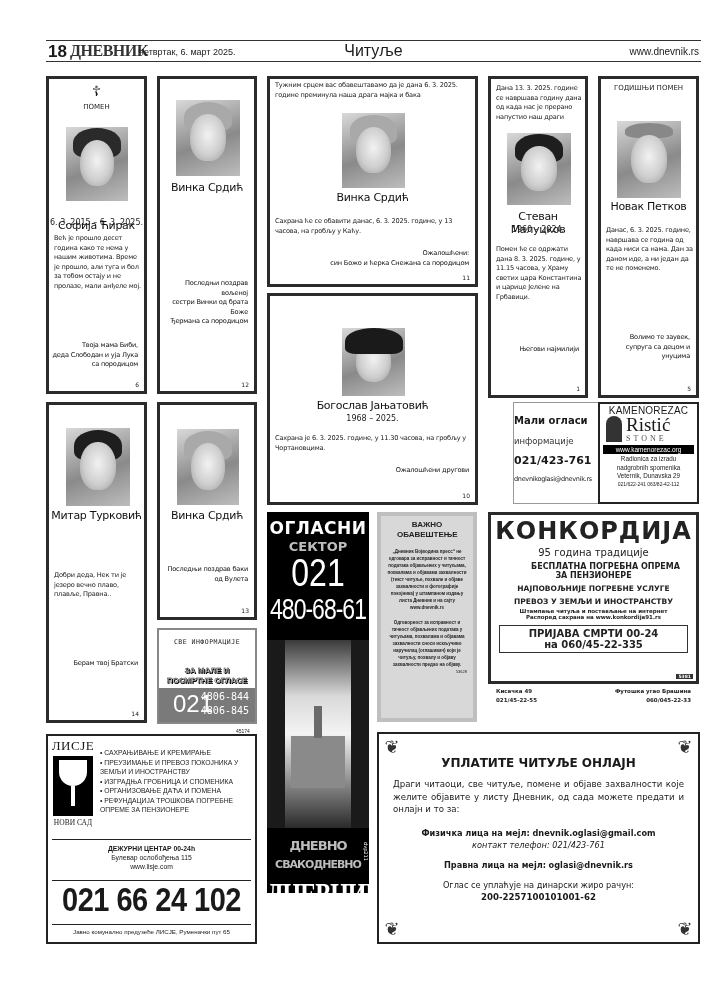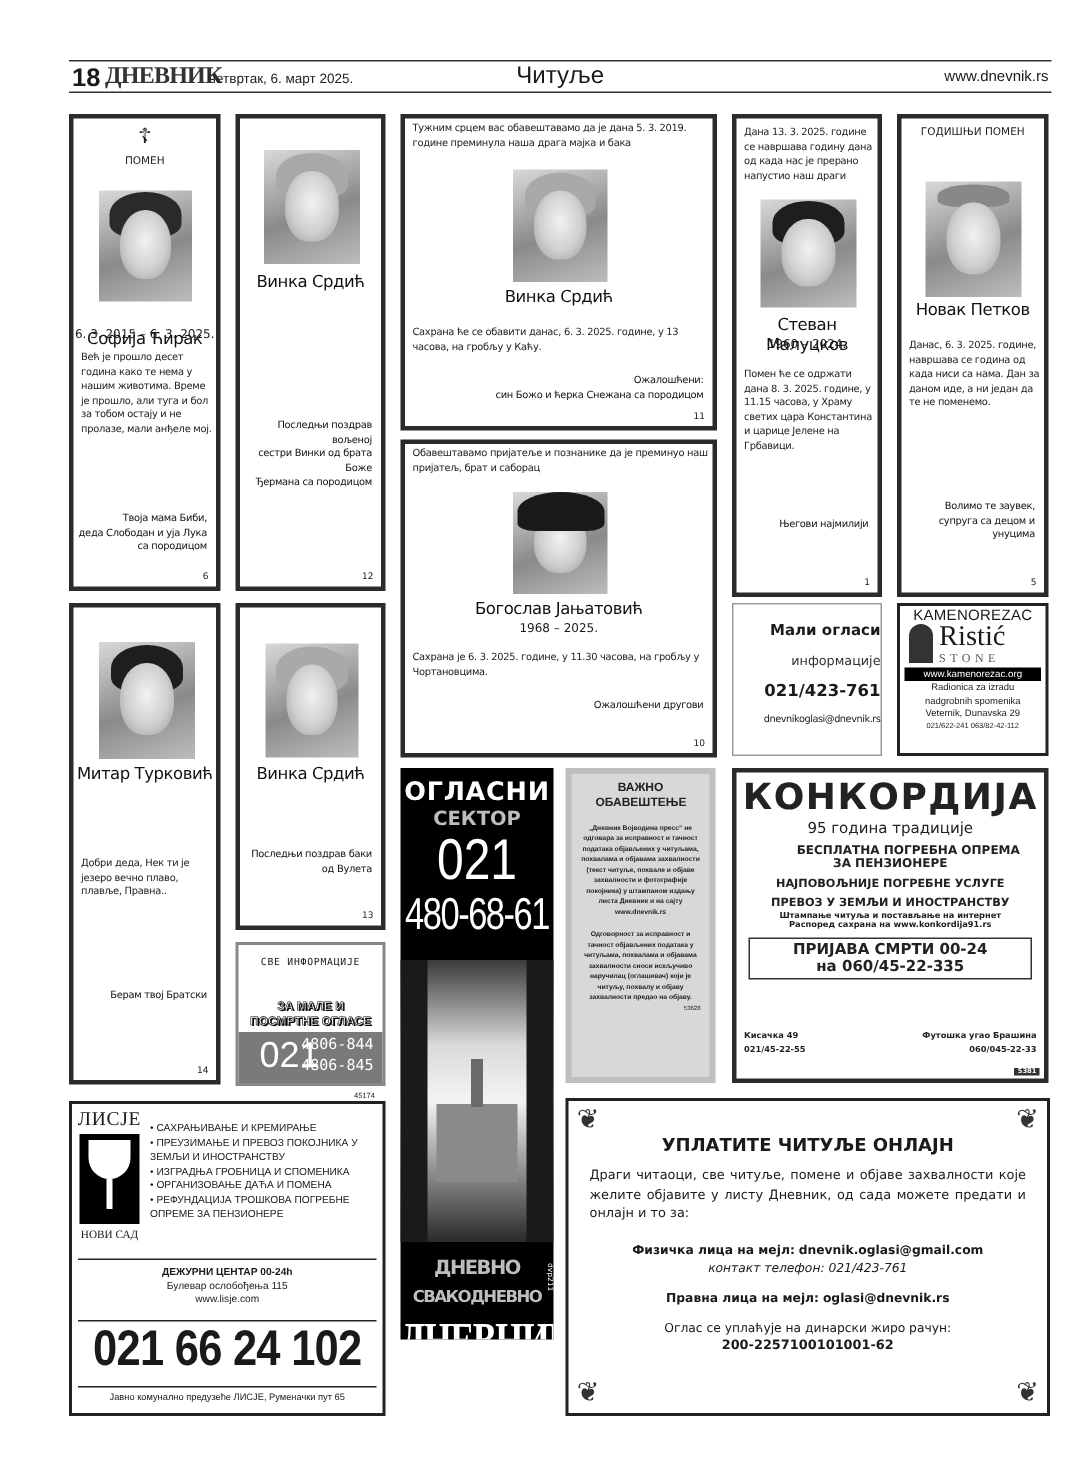--- a/index.html
+++ b/index.html
@@ -28,21 +28,21 @@
   .obit .photo .beret { position: absolute; left: 5%; top: 0; width: 92%; height: 38%; border-radius: 50% 50% 20% 20%; background: #1a1a1a; }
   .obit .name { position: absolute; left: 0; width: 100%; text-align: center; font-size: 11px; color: #111; letter-spacing: -0.3px; }
   .obit .dates { position: absolute; left: 0; width: 100%; text-align: center; font-size: 8px; }
   .obit .txt { position: absolute; font-size: 6.6px; line-height: 9.5px; color: #222; letter-spacing: -0.2px; }
   .obit .sig { position: absolute; font-size: 6.6px; line-height: 9.5px; text-align: right; color: #111; letter-spacing: -0.2px; }
   .obit .num { position: absolute; right: 5px; bottom: 3px; font-size: 6px; }
   .cross { position: absolute; left: 0; width: 100%; text-align: center; font-size: 14px; top: 4px; font-weight: bold; }
 
   
   .ad { position: absolute; }
-  .mali { border: 1px solid #999; text-align: right; font-family: "DejaVu Sans", sans-serif; }
+  .mali { border: 1px solid #999; text-align: left; font-family: "DejaVu Sans", sans-serif; margin-left: 25px; }
   .kamen { border: 2px solid #222; text-align: center; background: #fff; }
   .sektor { background: #000; color: #fff; text-align: center; font-family: "DejaVu Sans", sans-serif; font-weight: bold; overflow: hidden; }
   .vazno { background: #bfbfbf; padding: 4px; }
   .vazno .inner { background: #d8d8d8; width: 100%; height: 100%; text-align: center; font-size: 4.5px; line-height: 7px; color: #222; padding: 4px 6px; }
   .konk { border: 3px solid #2b2b2b; background: #fff; text-align: center; font-family: "DejaVu Sans", sans-serif; font-weight: bold; color: #222; }
   .info { border: 2px solid #888; text-align: center; }
   .lisje { border: 2px solid #222; background: #fff; }
   .online { border: 2px solid #222; background: #fff; text-align: center; font-family: "DejaVu Sans", sans-serif; }
   .corner { position: absolute; width: 22px; height: 22px; font-size: 18px; line-height: 22px; color: #333; text-align: center; }
 </style>
@@ -83,36 +83,35 @@
   <div class="name" style="top:102px;">Винка Срдић</div>
   <div class="sig" style="right:6px;top:200px;width:90px;">
     <div>Последњи поздрав вољеној</div>
     <div>сестри Винки од брата Боже</div>
     <div>Ђермана са породицом</div>
   </div>
   <div class="num">12</div>
 </div>
 
 <div class="obit" style="left:267px;top:76px;width:211px;height:211px;">
-  <div class="txt" style="left:5px;top:2px;width:198px;">Тужним срцем вас обавештавамо да је дана 5. 3. 2019. године преминула наша драга мајка и бака</div>
+  <div class="txt" style="left:5px;top:2px;width:198px;">Тужним срцем вас обавештавамо да је дана 6. 3. 2025. године преминула наша драга мајка и бака</div>
   <div class="photo light" style="left:72px;top:34px;width:63px;height:75px;">
       <div class="hair"></div>
       <div class="face"></div>
     </div>
   <div class="name" style="top:112px;">Винка Срдић</div>
   <div class="txt" style="left:5px;top:138px;width:198px;">Сахрана ће се обавити данас, 6. 3. 2025. године, у 13 часова, на гробљу у Каћу.</div>
   <div class="sig" style="right:6px;top:170px;width:190px;">
     <div>Ожалошћени:</div>
     <div>син Божо и ћерка Снежана са породицом</div>
   </div>
   <div class="num">11</div>
 </div>
 
 <div class="obit" style="left:267px;top:293px;width:211px;height:212px;">
-  <div class="txt" style="left:5px;top:2px;width:198px;">Обавештавамо пријатеље и познанике да је преминуо наш пријатељ, брат и саборац</div>
   <div class="photo" style="left:72px;top:32px;width:63px;height:68px;">
       <div class="face"></div>
       <div class="beret"></div>
     </div>
   <div class="name" style="top:103px;">Богослав Јањатовић</div>
   <div class="dates" style="top:118px;">1968 – 2025.</div>
   <div class="txt" style="left:5px;top:138px;width:198px;">Сахрана је 6. 3. 2025. године, у 11.30 часова, на гробљу у Чортановцима.</div>
   <div class="sig" style="right:6px;top:170px;width:190px;">
     <div>Ожалошћени другови</div>
   </div>
@@ -228,21 +227,21 @@
 
 <div class="ad vazno" style="left:377px;top:512px;width:100px;height:210px;">
   <div class="inner">
     <div style="font-size:8px;font-weight:bold;line-height:10px;margin-bottom:8px;padding:0 10px;">ВАЖНО ОБАВЕШТЕЊЕ</div>
     <div style="font-weight:bold;margin-bottom:8px;">„Дневник Војводина пресс“ не одговара за исправност и тачност података објављених у читуљама, похвалама и објавама захвалности (текст читуље, похвале и објаве захвалности и фотографије покојника) у штампаном издању листа Дневник и на сајту www.dnevnik.rs</div>
     <div style="font-weight:bold;">Одговорност за исправност и тачност објављених података у читуљама, похвалама и објавама захвалности сноси искључиво наручилац (оглашивач) који је читуљу, похвалу и објаву захвалности предао на објаву.</div>
     <div style="text-align:right;font-size:4px;">53628</div>
   </div>
 </div>
 
-<div class="ad konk" style="left:488px;top:512px;width:211px;height:210px;">
+<div class="ad konk" style="left:488px;top:512px;width:211px;height:172px;">
   <div style="font-size:24px;letter-spacing:1px;margin-top:2px;">КОНКОРДИЈА</div>
   <div style="font-size:10px;margin-top:2px;font-weight:normal;">95 година традиције</div>
   <div style="font-size:8px;margin-top:4px;padding-left:24px;">БЕСПЛАТНА ПОГРЕБНА ОПРЕМА</div>
   <div style="font-size:8px;">ЗА ПЕНЗИОНЕРЕ</div>
   <div style="font-size:7.5px;margin-top:4px;">НАЈПОВОЉНИЈЕ ПОГРЕБНЕ УСЛУГЕ</div>
   <div style="font-size:7.5px;margin-top:4px;">ПРЕВОЗ У ЗЕМЉИ И ИНОСТРАНСТВУ</div>
   <div style="font-size:5.5px;margin-top:2px;">Штампање читуља и постављање на интернет</div>
   <div style="font-size:5.5px;">Распоред сахрана на www.konkordija91.rs</div>
   <div style="border:1.5px solid #333;margin:5px 8px 0;padding:2px 0;">
     <div style="font-size:10px;">ПРИЈАВА СМРТИ 00-24</div>

